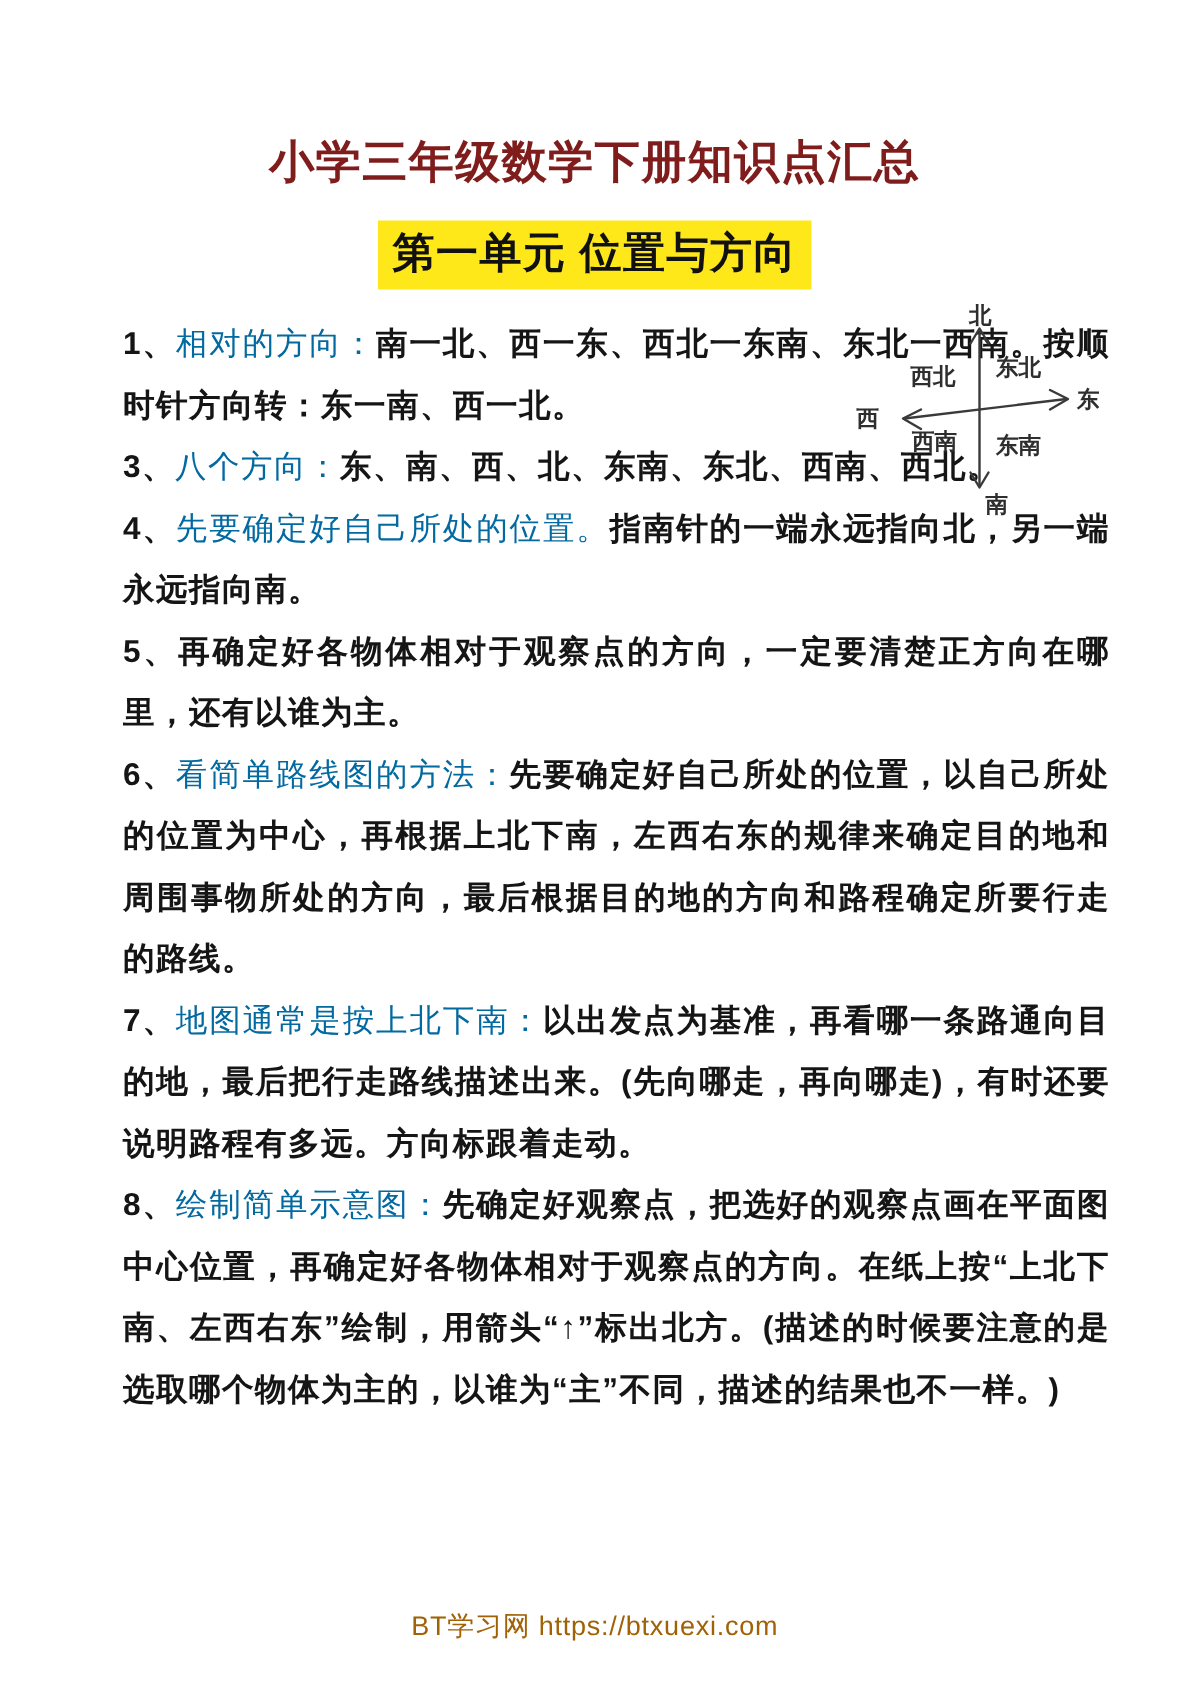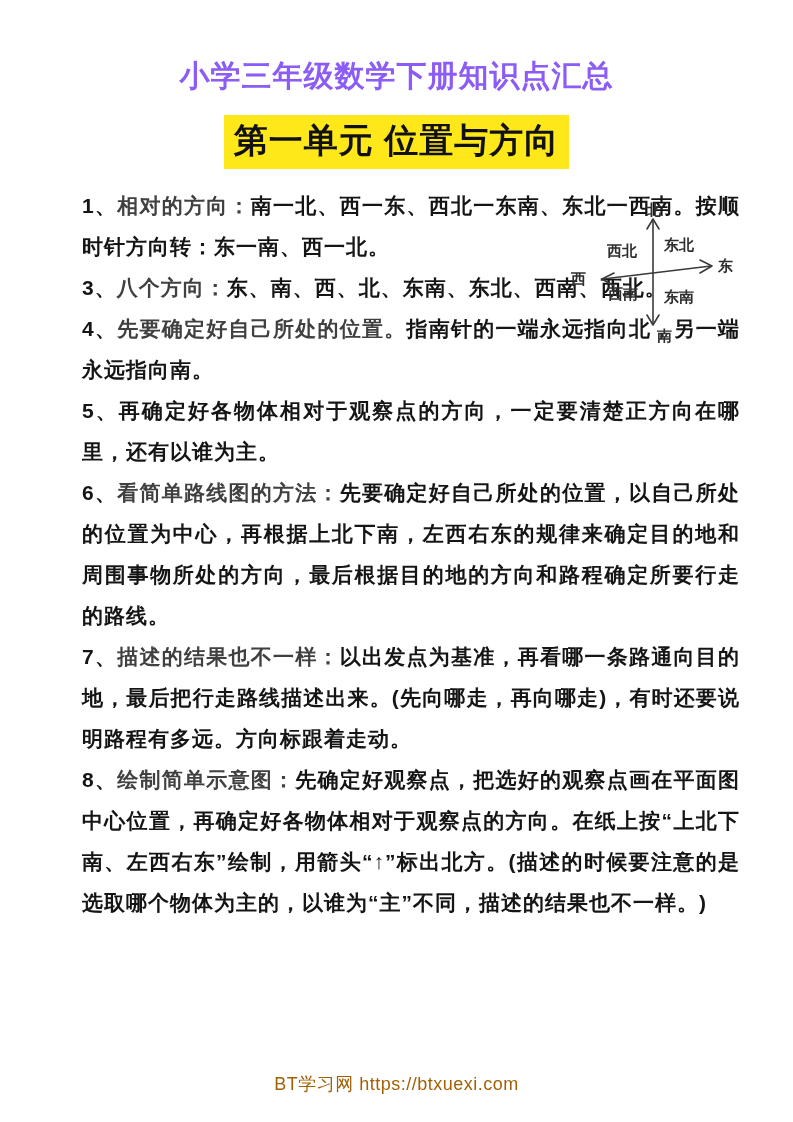--- a/index.html
+++ b/index.html
@@ -5,54 +5,54 @@
   html,body{margin:0;padding:0;background:#fff;}
   .page{
     position:relative;
     width:793px;height:1122px;
     background:#ffffff;
     font-family:"Liberation Sans","DejaVu Sans",sans-serif;
     overflow:hidden;
   }
   .title{
     margin:0;
-    padding-top:56px;
+    padding-top:88px;
     text-align:center;
     font-size:30px;
     font-weight:900;
-    color:#8b5cf6;
+    color:#7f1d1d;
     letter-spacing:1px;
   }
   .subtitle-wrap{
     text-align:center;
     margin-top:18px;
   }
   .subtitle-highlight{
     display:inline-block;
     background:#ffe81a;
     color:#111;
-    font-size:34px;
+    font-size:28px;
     font-weight:900;
     padding:3px 10px 5px 10px;
     letter-spacing:1px;
   }
   .content{
     margin:16px 53px 0 82px;
     font-size:21px;
     line-height:41px;
     letter-spacing:1px;
     color:#151515;
     font-weight:600;
     text-align:justify;
   }
   .content p{margin:0;}
   .p1{margin-right:176px;}
   .lead{
-    color:#404040;
-    font-weight:700;
+    color:#0369a1;
+    font-weight:400;
   }
   .compass{
     position:absolute;
     top:198px;
     right:53px;
     width:175px;
     height:150px;
   }
   .compass text{
     font-family:"Liberation Serif","DejaVu Serif",serif;
@@ -108,19 +108,19 @@
     <text x="43" y="101">西南</text>
     <text x="99" y="104">东南</text>
   </svg>
 
   <div class="content">
     <p class="p1"><span>1、</span><span class="lead">相对的方向：</span><span>南一北、西一东、西北一东南、东北一西南。按顺时针方向转：东一南、西一北。</span></p>
     <p><span>3、</span><span class="lead">八个方向：</span><span>东、南、西、北、东南、东北、西南、西北。</span></p>
     <p><span>4、</span><span class="lead">先要确定好自己所处的位置。</span><span>指南针的一端永远指向北，另一端永远指向南。</span></p>
     <p><span>5、</span><span class="lead"></span><span>再确定好各物体相对于观察点的方向，一定要清楚正方向在哪里，还有以谁为主。</span></p>
     <p><span>6、</span><span class="lead">看简单路线图的方法：</span><span>先要确定好自己所处的位置，以自己所处的位置为中心，再根据上北下南，左西右东的规律来确定目的地和周围事物所处的方向，最后根据目的地的方向和路程确定所要行走的路线。</span></p>
-    <p><span>7、</span><span class="lead">描述的结果也不一样：</span><span>以出发点为基准，再看哪一条路通向目的地，最后把行走路线描述出来。(先向哪走，再向哪走)，有时还要说明路程有多远。方向标跟着走动。</span></p>
+    <p><span>7、</span><span class="lead">地图通常是按上北下南：</span><span>以出发点为基准，再看哪一条路通向目的地，最后把行走路线描述出来。(先向哪走，再向哪走)，有时还要说明路程有多远。方向标跟着走动。</span></p>
     <p><span>8、</span><span class="lead">绘制简单示意图：</span><span>先确定好观察点，把选好的观察点画在平面图中心位置，再确定好各物体相对于观察点的方向。在纸上按“上北下南、左西右东”绘制，用箭头“↑”标出北方。(描述的时候要注意的是选取哪个物体为主的，以谁为“主”不同，描述的结果也不一样。)</span></p>
   </div>
 
   <div class="footer">BT学习网 https://btxuexi.com</div>
 
 </div>
 
 </body></html>

